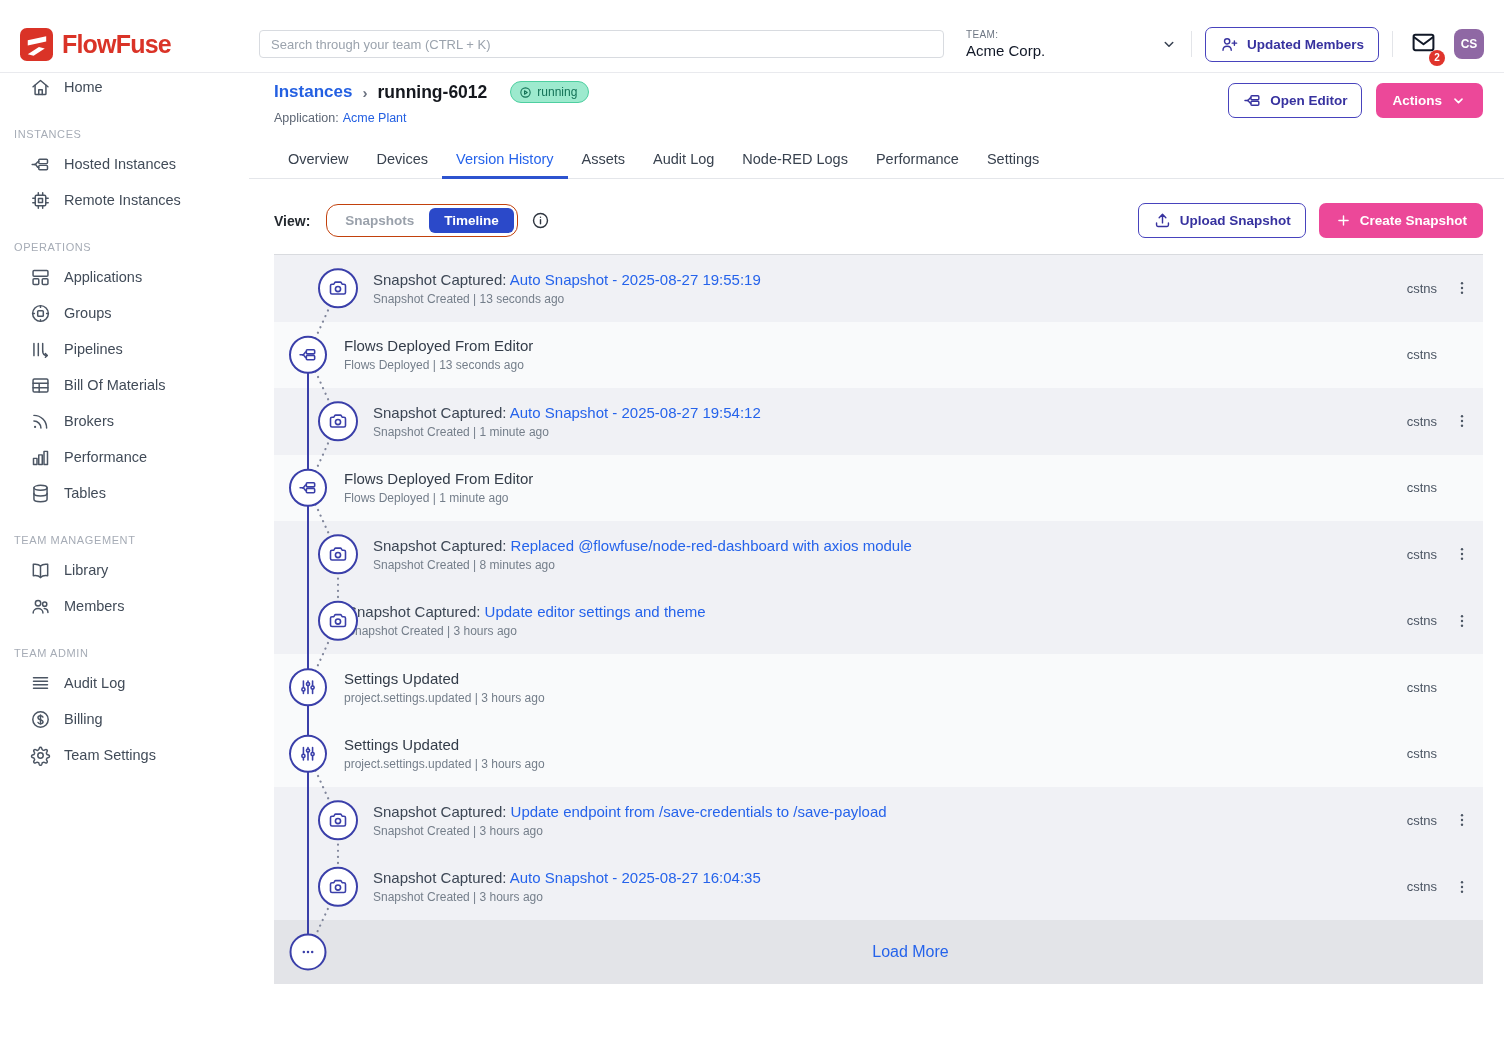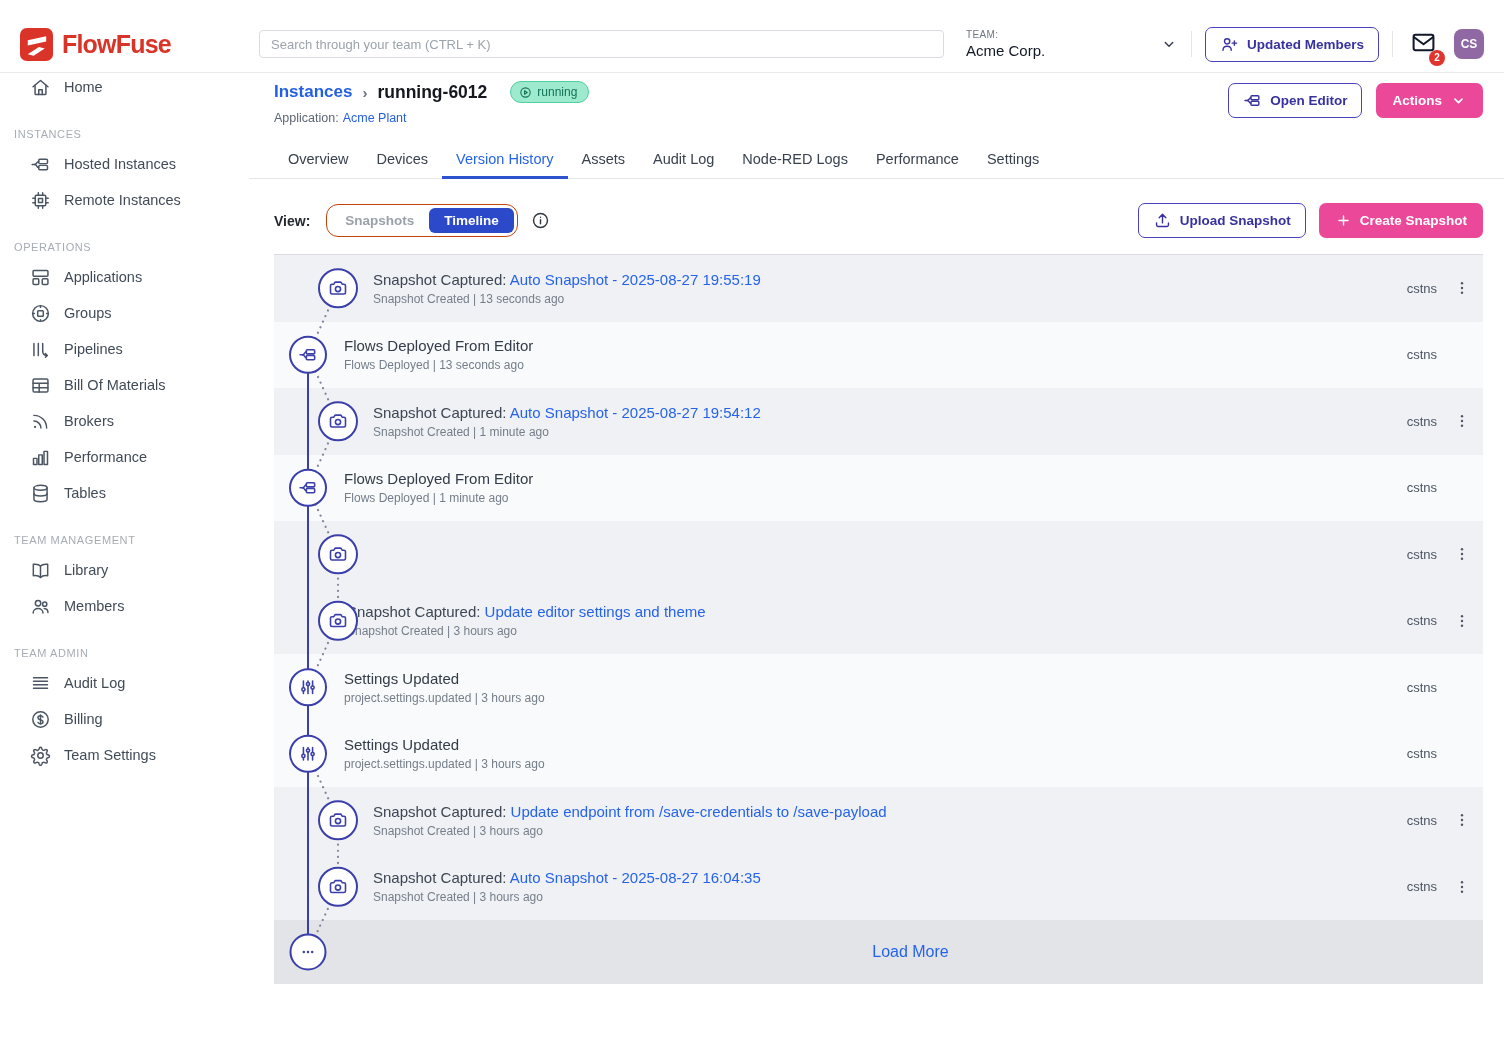--- a/index.html
+++ b/index.html
@@ -408,20 +408,24 @@
           <span class="t-kebab empty">
             <svg class="ic" viewBox="0 0 24 24" fill="none" stroke="currentColor" stroke-width="1.7" stroke-linecap="round" stroke-linejoin="round">
               <circle cx="12" cy="5.6" r="1.6" fill="currentColor" stroke="none"></circle>
               <circle cx="12" cy="12" r="1.6" fill="currentColor" stroke="none"></circle>
               <circle cx="12" cy="18.4" r="1.6" fill="currentColor" stroke="none"></circle>
             </svg>
           </span>
         </div>
       </div>
       <div class="t-row g" style="padding-left: 99px;">
+        <div class="t-body">
+          <div class="t-title"><span>Snapshot Captured: </span><span class="link">Replaced @flowfuse/node-red-dashboard with axios module</span></div>
+          <div class="t-meta">Snapshot Created | 8 minutes ago</div>
+        </div>
         <div class="t-right">
           <span class="t-user">cstns</span>
           <span class="t-kebab">
             <svg class="ic" viewBox="0 0 24 24" fill="none" stroke="currentColor" stroke-width="1.7" stroke-linecap="round" stroke-linejoin="round">
               <circle cx="12" cy="5.6" r="1.6" fill="currentColor" stroke="none"></circle>
               <circle cx="12" cy="12" r="1.6" fill="currentColor" stroke="none"></circle>
               <circle cx="12" cy="18.4" r="1.6" fill="currentColor" stroke="none"></circle>
             </svg>
           </span>
         </div>

